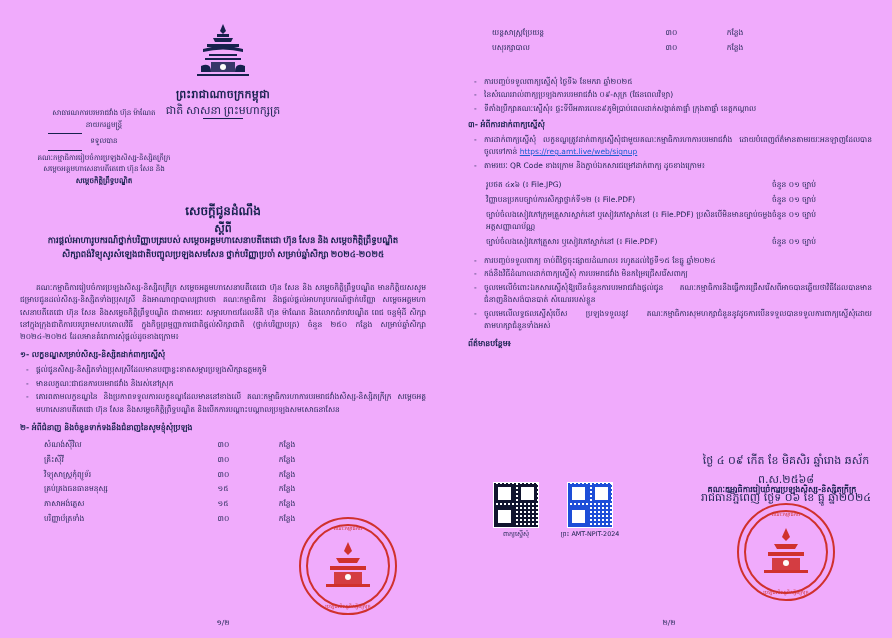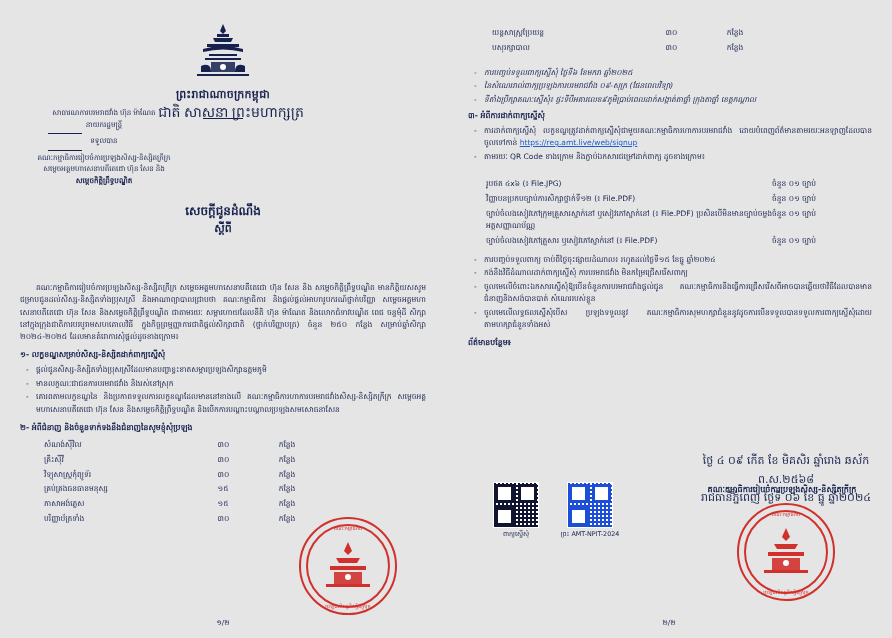--- a/index.html
+++ b/index.html
@@ -19,21 +19,21 @@
     position: absolute;
     top: 0; left: 0;
     width: 892px;
     height: 638px;
   }
   .sheet {
     position: absolute;
     top: 0;
     width: 446px;
     height: 638px;
-    background: #e5e5e5;
+    background: #f0abfc;
     overflow: hidden;
   }
   .sheet-left { left: 0; }
   .sheet-right { left: 446px; }
 
   .col-inner {
     position: absolute;
     top: 0; left: 0;
     width: 100%;
     height: 100%;
@@ -59,22 +59,21 @@
   
   #kingdom-title {
     position: absolute;
     top: 86px; left: 0; width: 446px;
     font-size: 11px;
     letter-spacing: .3px;
   }
   #kingdom-sub {
     position: absolute;
     top: 102px; left: 0; width: 446px;
-    font-size: 14px;
-    margin-left: 8px;
+    font-size: 11px;
   }
   .rule-small {
     position: absolute;
     left: 203px;
     top: 118px;
     width: 40px;
     height: 1px;
     background: #16214d;
   }
 
@@ -275,20 +274,21 @@
         <div class="rule-mini"></div>
         <span class="line center">ទទួលបាន</span>
         <div class="rule-mini"></div>
         <span class="line center">គណៈកម្មាធិការរៀបចំការប្រឡងសិស្ស-និស្សិតក្រីក្រ</span>
         <span class="line center">សម្ដេចអគ្គមហាសេនាបតីតេជោ ហ៊ុន សែន និង</span>
         <span class="line center b">សម្ដេចកិត្តិព្រឹទ្ធបណ្ឌិត</span>
       </div>
 
       <div class="kh center" id="doc-kind">សេចក្ដីជូនដំណឹង</div>
       <div class="kh center" id="doc-about">ស្ដីពី</div>
+      <div class="kh center" id="doc-subject">ការផ្ដល់អាហារូបករណ៍ថ្នាក់បរិញ្ញាបត្ររបស់ សម្ដេចអគ្គមហាសេនាបតីតេជោ ហ៊ុន សែន និង សម្ដេចកិត្តិព្រឹទ្ធបណ្ឌិត សិក្សាពង់វិទ្យុសូរសំឡេងជាតិបញ្ចូលប្រឡងសមសែន ថ្នាក់បរិញ្ញាប្រចាំ សម្រាប់ឆ្នាំសិក្សា ២០២៤-២០២៥</div>
 
       <div class="kh" id="left-body">
         <p class="ind">គណៈកម្មាធិការរៀបចំការប្រឡងសិស្ស-និស្សិតក្រីក្រ សម្ដេចអគ្គមហាសេនាបតីតេជោ ហ៊ុន សែន និង សម្ដេចកិត្តិព្រឹទ្ធបណ្ឌិត មានកិត្តិយសសូមជម្រាបជូនដល់សិស្ស-និស្សិតទាំងប្រុសស្រី និងអាណាព្យាបាលជ្រាបថា គណៈកម្មាធិការ និងផ្ដល់ផ្ដល់អាហារូបករណ៍ថ្នាក់បរិញ្ញា សម្ដេចអគ្គមហាសេនាបតីតេជោ ហ៊ុន សែន និងសម្ដេចកិត្តិព្រឹទ្ធបណ្ឌិត ជាតាមរយៈ សម្ភារហាយដែលនីតិ ហ៊ុន ម៉ាណែត និងលោកជំទាវបណ្ឌិត ពេជ ចន្ទមុំដី សិក្សានៅក្នុងក្រុងជាតិការបរបូរាមសហគោលវិធី ក្នុងកិច្ចព្រម្មញ្ញាការជាតិផ្ដល់សិក្សាជាតិ (ថ្នាក់បរិញ្ញាបត្រ) ចំនួន ២៥០ កន្លែង សម្រាប់ឆ្នាំសិក្សា ២០២៤-២០២៥ ដែលមានគំរោការសុំផ្ដល់ដូចខាងក្រោម៖</p>
 
         <div class="sect-head">១- លក្ខខណ្ឌសម្រាប់សិស្ស-និស្សិតដាក់ពាក្យស្នើសុំ</div>
         <ul class="bullets">
           <li>ផ្ដល់ជូនសិស្ស-និស្សិតទាំងប្រុសស្រីដែលមានបញ្ហាខ្វះខាតសម្ភារប្រឡងសិក្សាឧត្តមភូមិ</li>
           <li>មានលក្ខណៈជាជនការបរមរាជវាំង និងរស់នៅស្រុក</li>
           <li>គោរពតាមលក្ខខណ្ឌនៃ និងប្រកាពទទួលការលក្ខខណ្ឌដែលមាននៅខាងលើ គណៈកម្មាធិការហាការបរមរាជវាំងសិស្ស-និស្សិតក្រីក្រ សម្ដេចអគ្គមហាសេនាបតីតេជោ ហ៊ុន សែន និងសម្ដេចកិត្តិព្រឹទ្ធបណ្ឌិត និងបើកការបណ្ដាះបណ្ដាលប្រឡងសមសោធនាសែន</li>
         </ul>
@@ -368,36 +368,36 @@
               <td class="fee-unit">កន្លែង</td>
             </tr>
             <tr>
               <td class="fee-name">បសុរក្សាបាល</td>
               <td class="fee-num">៣០</td>
               <td class="fee-unit">កន្លែង</td>
             </tr>
           </tbody>
         </table>
 
-        <ul class="bullets" style="margin-top:11px;font-style:italic;">
+        <ul class="bullets" style="margin-top:20px;">
           <li>ការបញ្ចប់ទទួលពាក្យស្នើសុំ ថ្ងៃទី៦ ខែមករា ឆ្នាំ២០២៥</li>
           <li>នៃសំណេររាល់ពាក្យប្រឡងការបរមរាជវាំង ០៩-សុក្រ (ផែនពេលវិទ្យា)</li>
           <li>ទីតាំងប្រឹក្សាគណៈស្នើសុំ៖ ផ្ទះទីបីអគារលេខ៩ភូមិប្រាប់ពេលដាក់សង្កាត់តាផ្នាំ ក្រុងតាផ្នាំ ខេត្តកណ្ដាល</li>
         </ul>
 
         <div class="sect-head" style="margin-top:4px;">៣- អំពីការដាក់ពាក្យស្នើសុំ</div>
         <ul class="bullets">
           <li>
             <span>ការដាក់ពាក្យស្នើសុំ លក្ខខណ្ឌត្រូវដាក់ពាក្យស្នើសុំជាមួយគណៈកម្មាធិការហាការបរមរាជវាំង ដោយបំពេញព័ត៌មានតាមរយៈអនឡាញដែលបានចូលទៅកាន់</span>
             <a class="link" href="#">https://reg.amt.live/web/signup</a>
           </li>
           <li>តាមរយៈ QR Code ខាងក្រោម និងភ្ជាប់ឯកសារជម្រៅដាក់ពាក្យ ដូចខាងក្រោម៖</li>
         </ul>
 
-        <table class="fee-table" style="width:390px; margin-top:14px;">
+        <table class="fee-table" style="width:390px; margin-top:6px;">
           <tbody>
             <tr>
               <td style="width:300px; padding-left:18px;">រូបថត ៤x៦   (៖ File.JPG)</td>
               <td style="width:90px;">ចំនួន ០១ ច្បាប់</td>
             </tr>
             <tr>
               <td style="padding-left:18px;">វិញ្ញាបនប្រកបច្បាប់ការសិក្សាថ្នាក់ទី១២ (៖ File.PDF)</td>
               <td>ចំនួន ០១ ច្បាប់</td>
             </tr>
             <tr>

